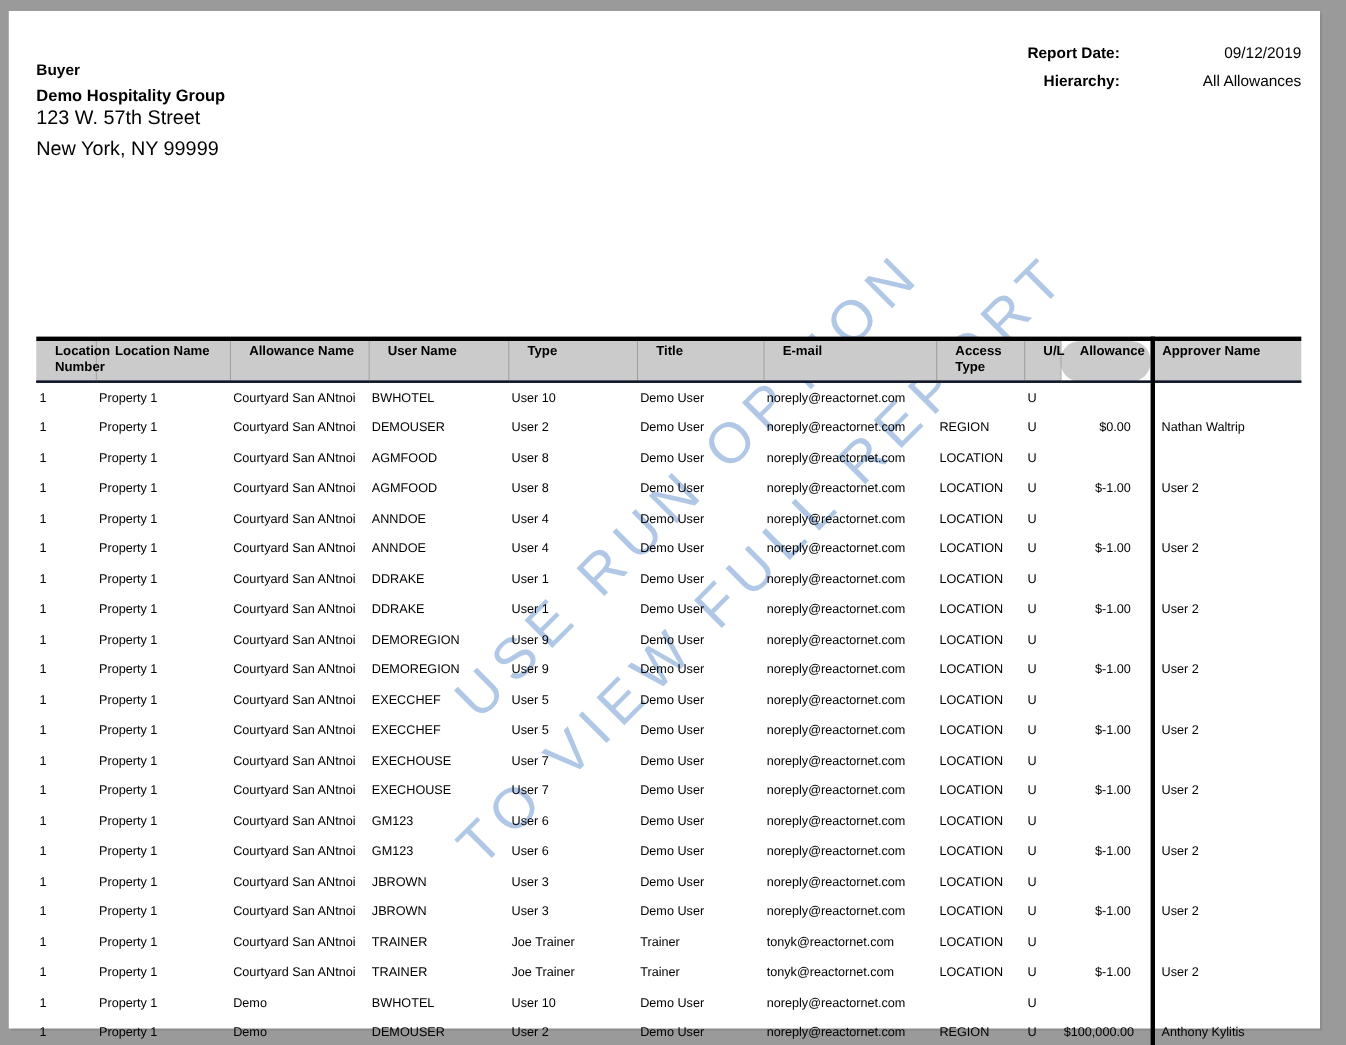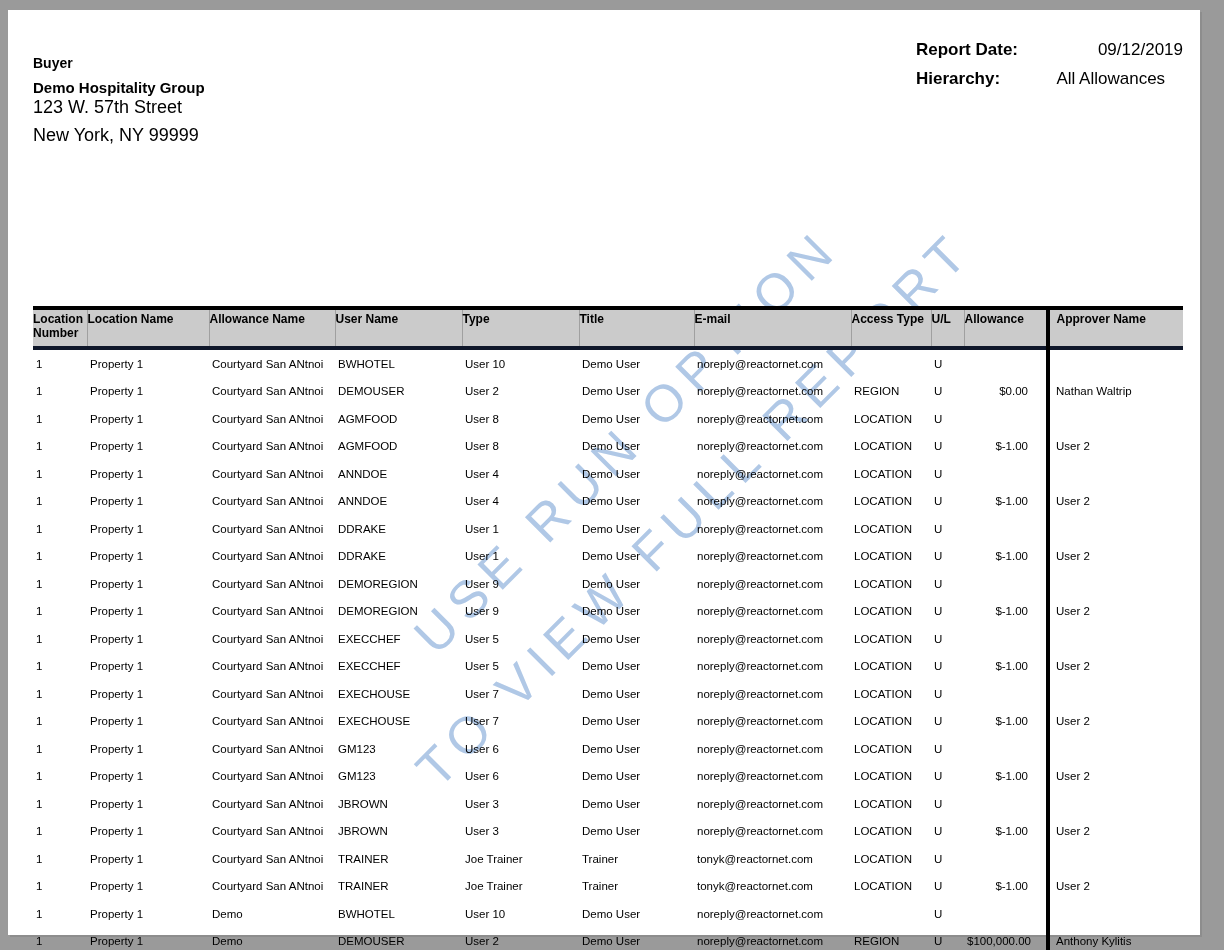--- a/index.html
+++ b/index.html
@@ -10,46 +10,46 @@
   }
   .content{position:absolute;left:25px;top:0;width:1150px;height:925px;}
   
   .hdr{display:flex;justify-content:space-between;}
   .company{margin-top:45px;font-size:14px;color:#000;}
   .buyer{color:#000000;font-weight:bold;font-size:14px;margin-bottom:8px;}
   .company-name{font-weight:bold;font-size:15px;margin-bottom:1px;}
   .addr{font-size:18px;margin-bottom:7px;}
   .report-block{margin-top:30px;text-align:right;}
   .report-title{font-size:19px;font-weight:bold;margin-bottom:6px;}
-  .meta-row{display:flex;justify-content:flex-start;font-size:17px;margin-bottom:9px;}
+  .meta-row{display:flex;justify-content:flex-end;font-size:14px;margin-bottom:9px;}
   .meta-label{font-weight:bold;}
   .meta-value{width:165px;text-align:right;}
   
   .watermark{
     position:absolute;left:627px;top:465px;width:0;height:0;z-index:0;pointer-events:none;
   }
   .wm-inner{
     position:absolute;left:0;top:0;transform:translate(-50%,-50%) rotate(-45deg);
     text-align:center;white-space:nowrap;color:#b0c8e6;font-size:52px;line-height:96px;
     letter-spacing:9px;font-weight:normal;
   }
   
   .table-wrap{position:relative;margin-top:153px;width:1150px;z-index:1;}
   .rule{height:4px;background:#000;}
   table{border-collapse:collapse;table-layout:fixed;width:1150px;background:transparent;}
   col.c0{width:54px;}col.c1{width:122px;}col.c2{width:126px;}col.c3{width:127px;}
   col.c4{width:117px;}col.c5{width:115px;}col.c6{width:157px;}col.c7{width:80px;}
   col.c8{width:33px;}col.c9{width:82px;}col.c10{width:137px;}
   thead th{
     background:#cbcbcb;font-size:12px;font-weight:bold;text-align:left;
-    height:34px;vertical-align:top;padding:2px 3px 0 0;
-    border-left:1px solid #a0a0a0;border-bottom:4px solid #0f172a;
+    height:34px;vertical-align:top;padding:2px 3px 0 17px;
+    border-left:1px solid #a0a0a0;border-bottom:2px solid #0f172a;
   }
   thead th:first-child{border-left:none;}
-  thead th.num{padding-right:6px;}
+  thead th.num{padding-right:6px;border-radius:18px;}
   tbody td{
     font-size:11.5px;height:27.5px;padding:0 3px;vertical-align:middle;
     white-space:nowrap;overflow:hidden;
   }
   tbody td.num{text-align:right;padding-right:18px;}
   tbody td.approver, thead th.approver{padding-left:10px;}
   .spacer{height:17px;}
   .v-rule{position:absolute;left:1013px;top:0;bottom:0;width:4px;background:#000;}
 </style>
 </head>

